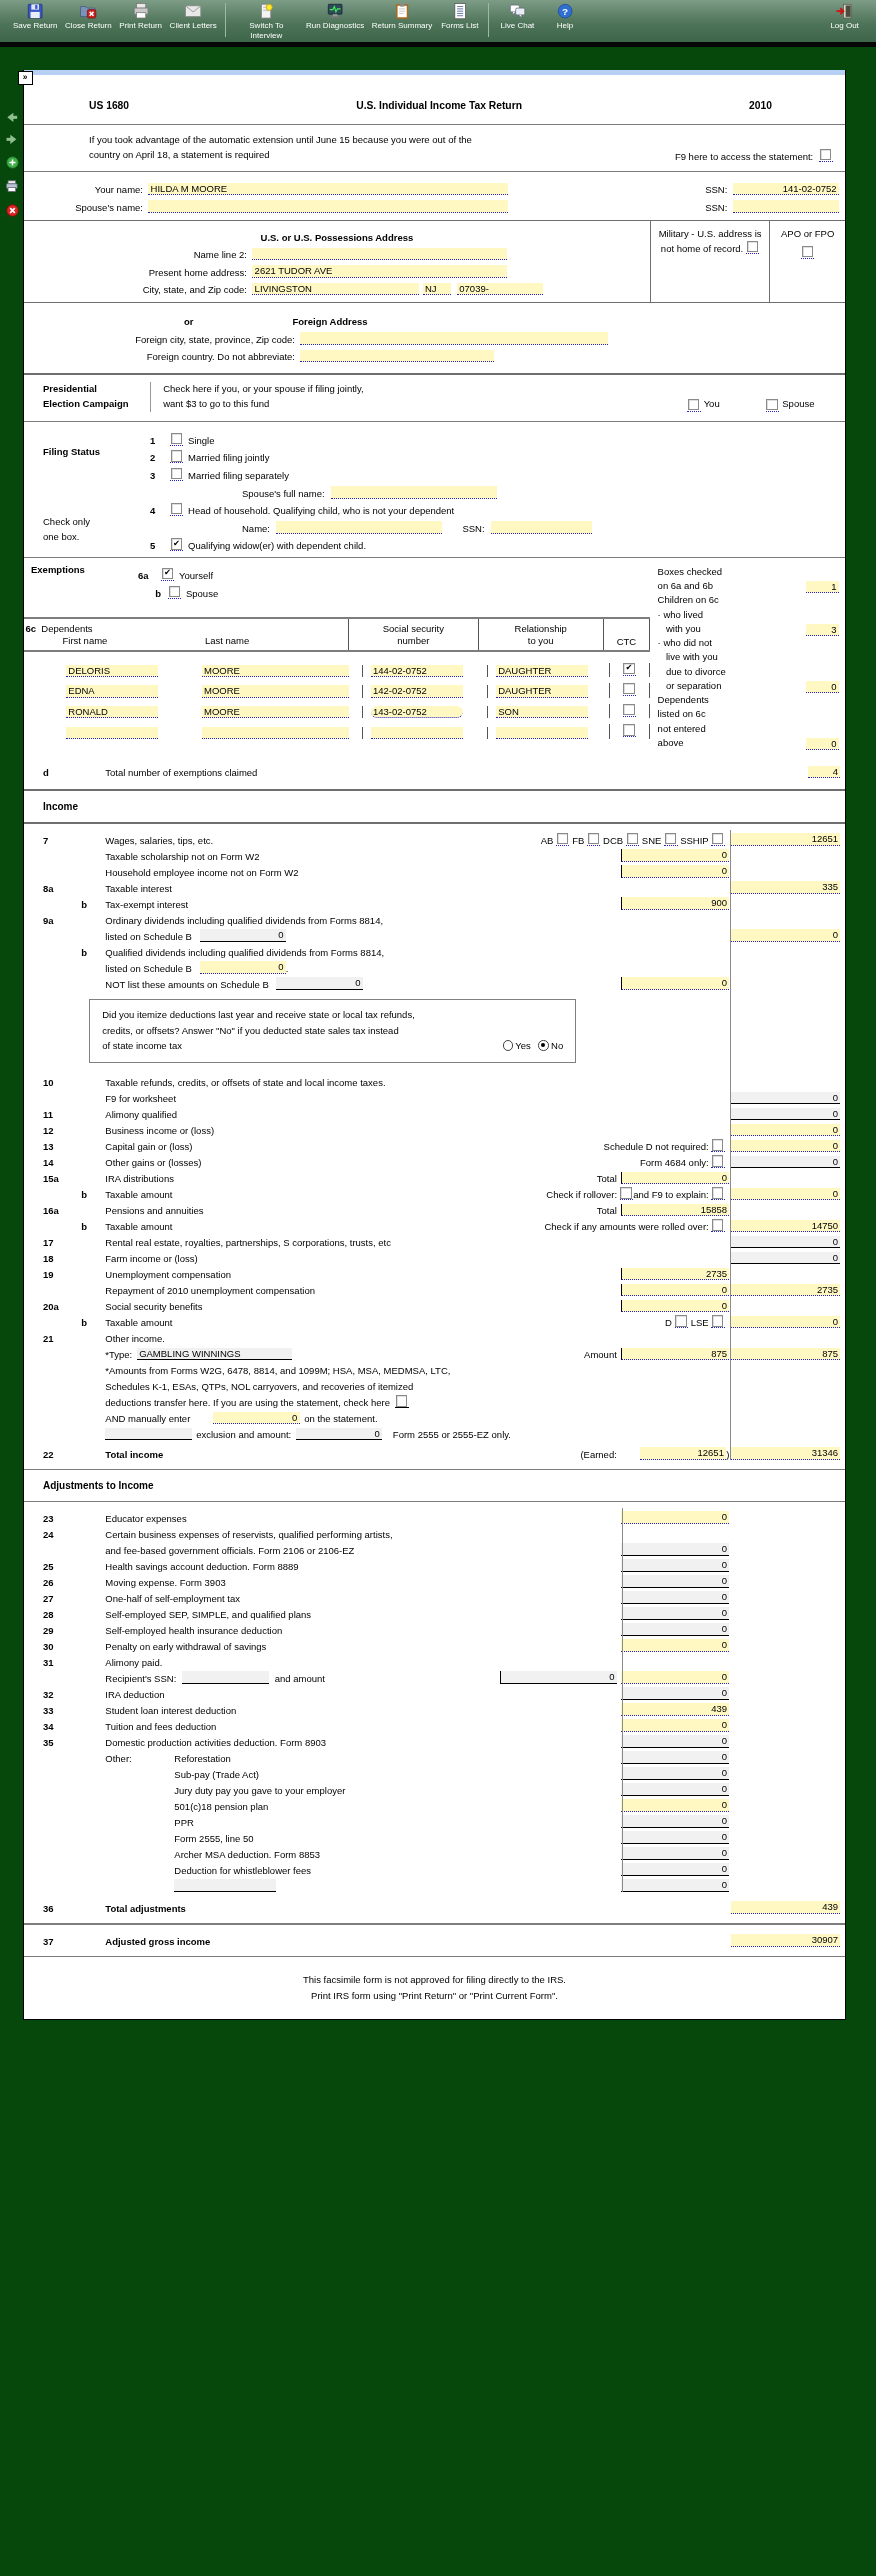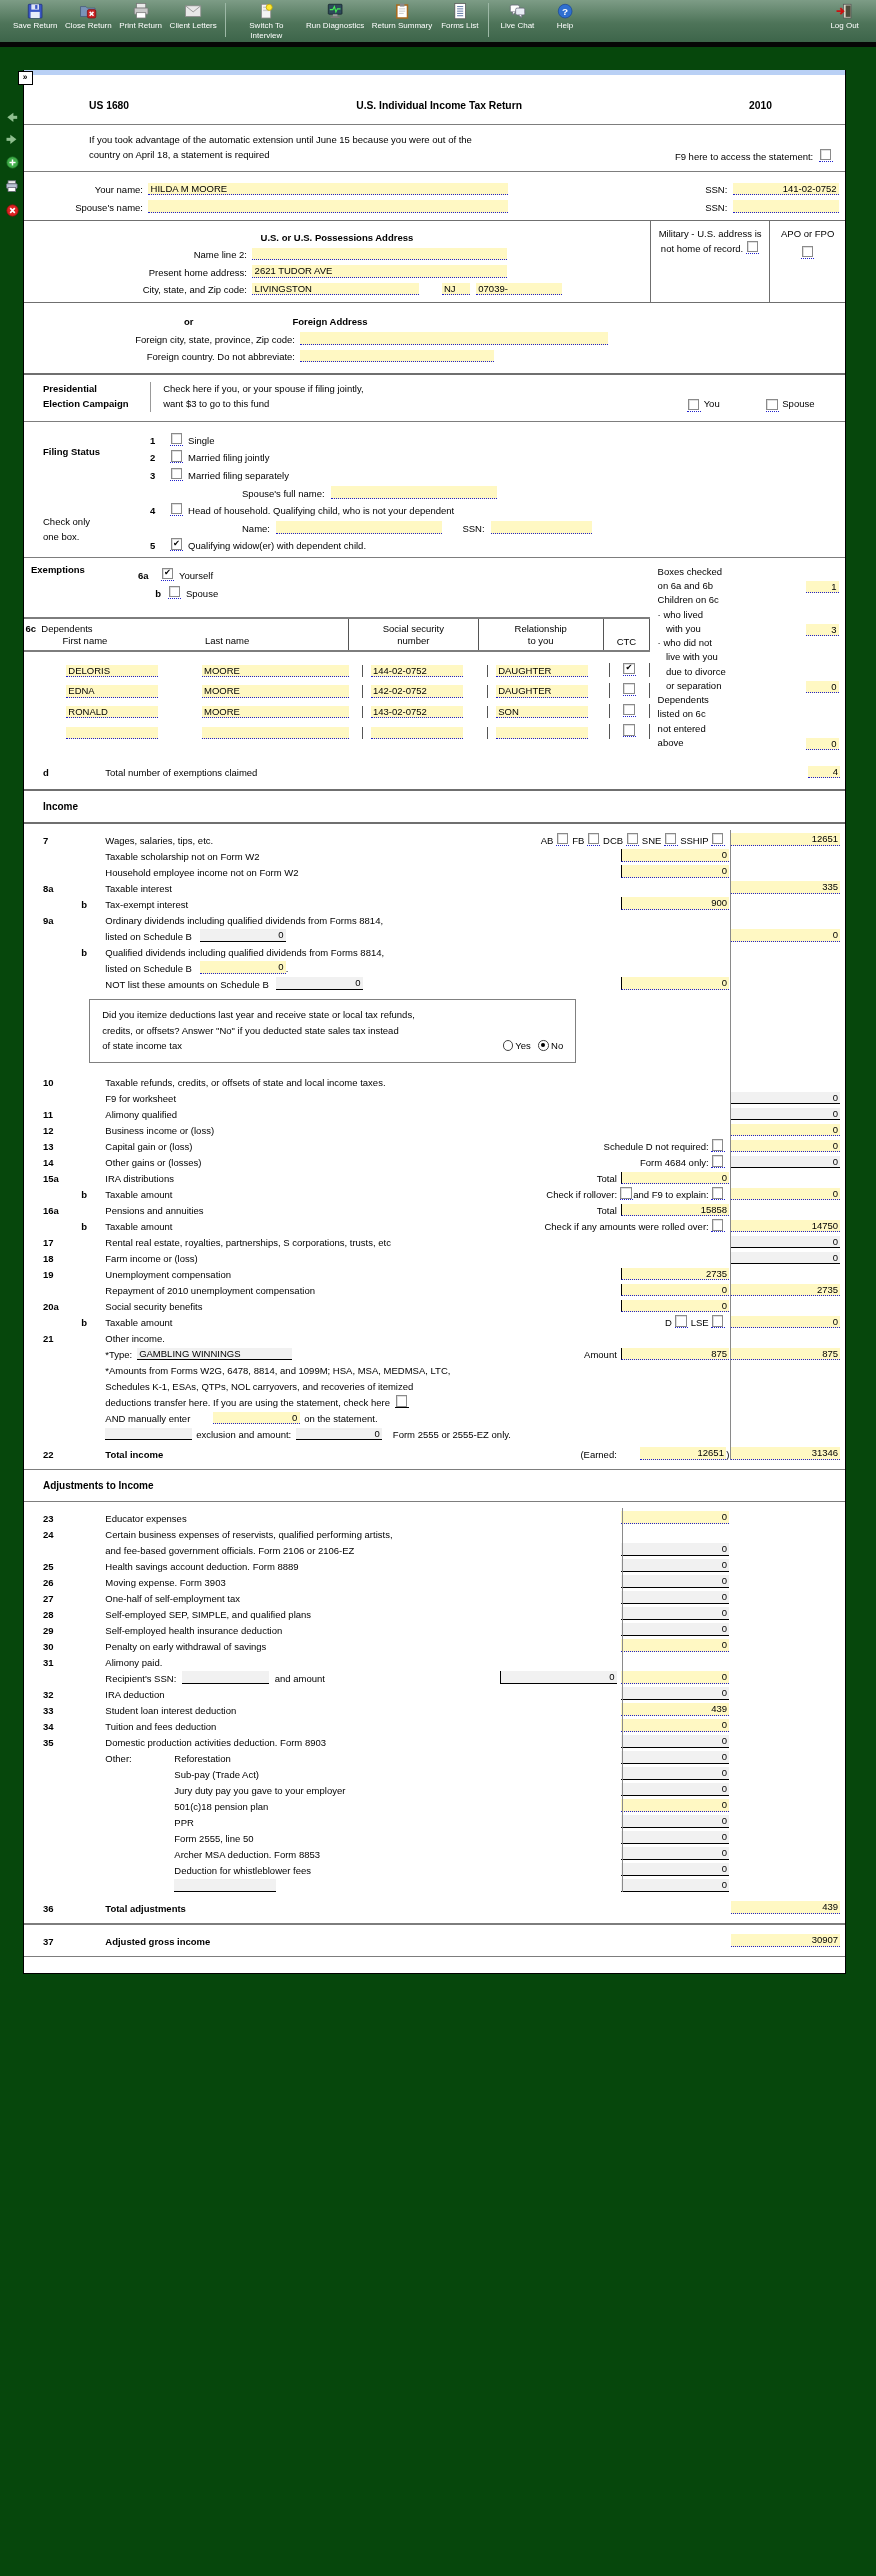--- a/index.html
+++ b/index.html
@@ -281,21 +281,21 @@
             <span class="alab">Name line 2:</span>
             <span class="f fy txt w330"></span>
           </div>
           <div class="row">
             <span class="alab">Present home address:</span>
             <span class="f fy txt w330">2621 TUDOR AVE</span>
           </div>
           <div class="row">
             <span class="alab">City, state, and Zip code:</span>
             <span class="f fy txt w215">LIVINGSTON</span>
-            <span class="f fy txt" style="width:26px;margin-left:23px;">NJ</span>
+            <span class="f fy txt" style="width:26px;margin-left:4px;">NJ</span>
             <span class="f fy txt w110" style="margin-left:6.1px;">07039-</span>
           </div>
         </div>
         <div class="addr-cell addr-mil">
           <span>Military - U.S. address is not home of record.</span>
           <span class="cbw"><span class="cb"></span></span>
         </div>
         <div class="addr-cell addr-apo">
           <div>APO or FPO</div>
           <div style="margin-top:4.6px;"><span class="cbw"><span class="cb"></span></span></div>
@@ -444,21 +444,21 @@
                   <span class="f fy txt" style="width:90px;">DAUGHTER</span>
                 </div>
               <div class="dc5">
                   <span class="cbw"><span class="cb"></span></span>
                 </div>
             </div>
             <div class="deprow">
               <div class="dc1" style="padding-left:42px;"><span class="f fy txt" style="width:90px;">RONALD</span></div>
               <div class="dc2"><span class="f fy txt" style="width:145px;">MOORE</span></div>
               <div class="dc3">
-                  <span class="f fy txt" style="width:90px;">143-02-0752</span>
+                  <span class="f fy txt" style="width:90px;border-radius:6px;">143-02-0752</span>
                 </div>
               <div class="dc4">
                   <span class="f fy txt" style="width:90px;">SON</span>
                 </div>
               <div class="dc5">
                   <span class="cbw"><span class="cb"></span></span>
                 </div>
             </div>
             <div class="deprow">
               <div class="dc1" style="padding-left:42px;"><span class="f fy txt" style="width:90px;"></span></div>
@@ -1121,17 +1121,21 @@
           <span class="n">37</span>
           <span class="t">
             <span class="b">Adjusted gross income</span>
           </span>
           <span class="crt">
             <span class="f fy val w140">30907</span>
           </span>
         </div>
       <div class="hr" style="margin-top:9.2px;"></div>
 
+      <div class="footer">
+        <div>This facsimile form is not approved for filing directly to the IRS.</div>
+        <div>Print IRS form using "Print Return" or "Print Current Form".</div>
+      </div>
 
     </div>
   </div>
 </div>
 
 
 </body></html>

